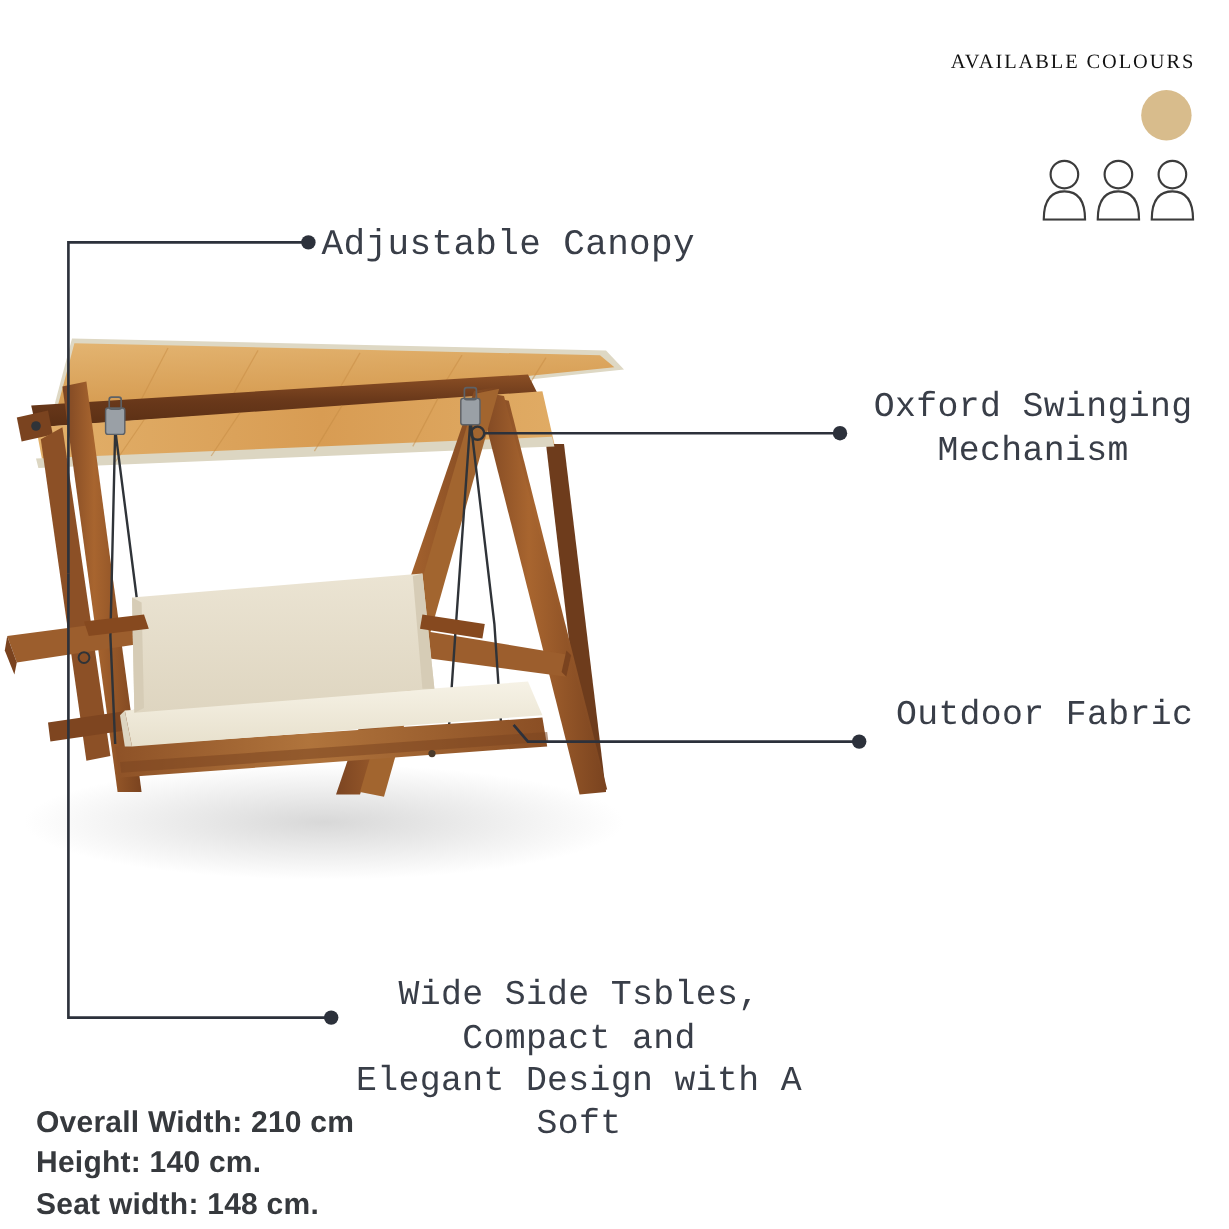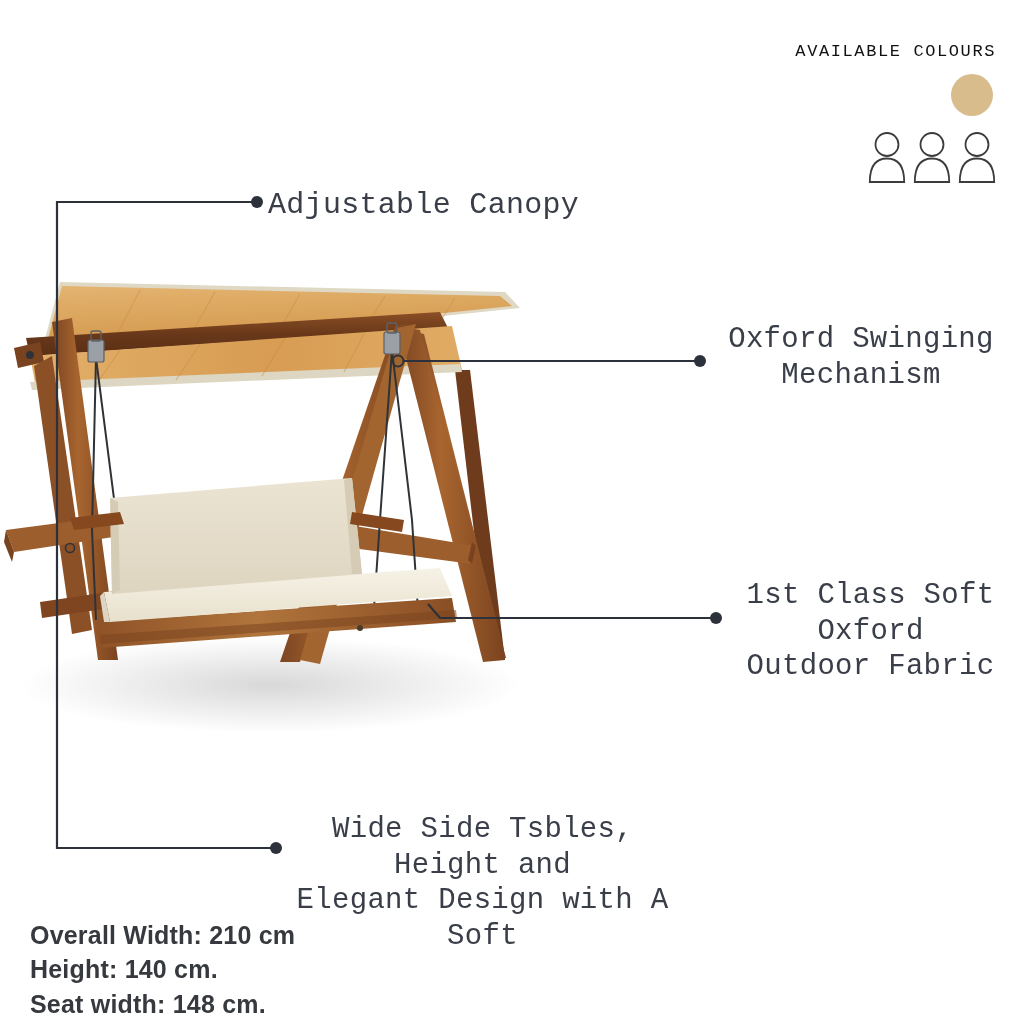--- a/index.html
+++ b/index.html
@@ -53,21 +53,21 @@
   }
 
   
   .colours-block {
     position: absolute;
     right: 28px;
     top: 42px;
     text-align: right;
   }
   .colours-title {
-    font-family: Liberation Mono, monospace;
+    font-family: Liberation Serif, serif;
     font-size: 17px;
     letter-spacing: 1.6px;
     color: #111111;
     white-space: nowrap;
   }
   .swatch-row {
     display: flex;
     justify-content: flex-end;
     margin-top: 13px;
     margin-right: 3px;
@@ -333,26 +333,25 @@
   <div class="feature-label feature-canopy">
     <span class="ln">Adjustable Canopy</span>
   </div>
 
   <div class="feature-label feature-mechanism">
     <span class="ln">Oxford Swinging</span>
     <span class="ln">Mechanism</span>
   </div>
 
   <div class="feature-label feature-fabric">
-    <span class="ln">1st Class Soft Oxford</span>
     <span class="ln">Outdoor Fabric</span>
   </div>
 
   <div class="feature-label feature-tables">
-    <span class="ln">Wide Side Tsbles, Height and</span>
+    <span class="ln">Wide Side Tsbles, Compact and</span>
     <span class="ln">Elegant Design with A Soft</span>
   </div>
 
   <div class="dimensions">
     <span class="dim">Overall Width:  210 cm</span>
     <span class="dim">Height: 140 cm.</span>
     <span class="dim">Seat width: 148 cm.</span>
   </div>
 
 </div>

